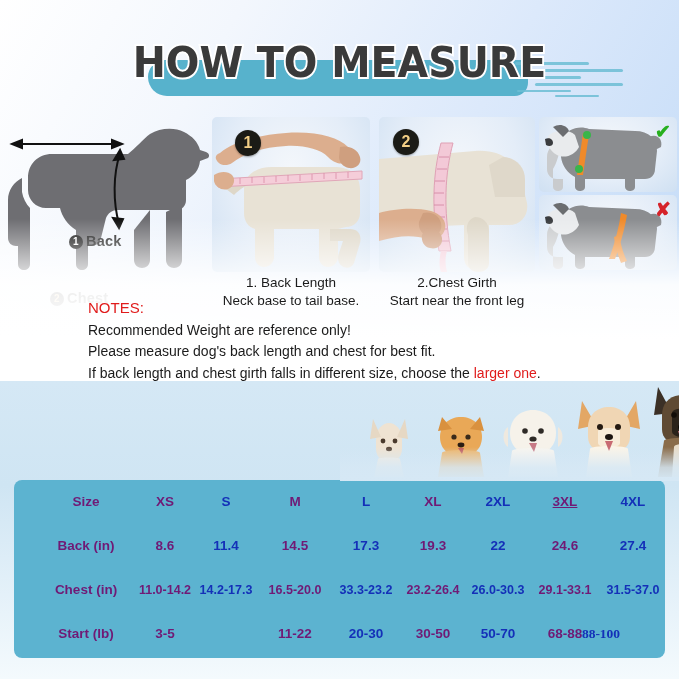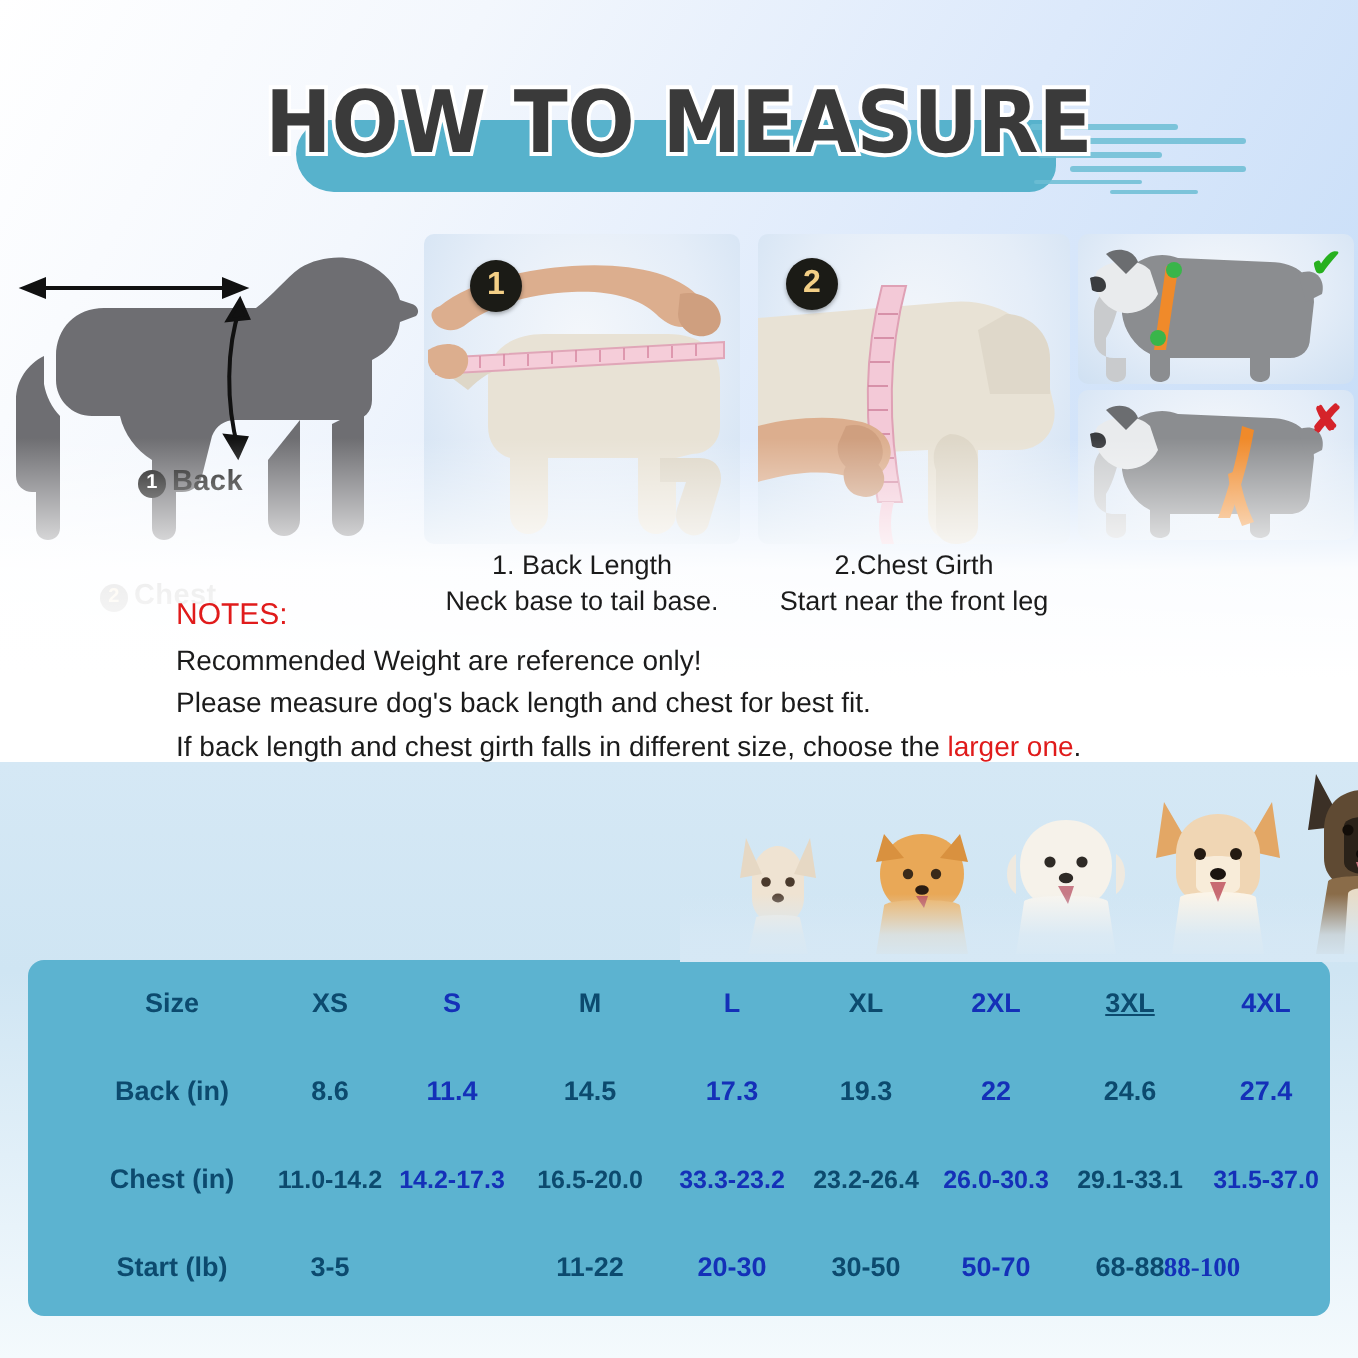--- a/index.html
+++ b/index.html
@@ -234,21 +234,21 @@
   .cell {
     position: absolute;
     top: 0; height: 44px;
     line-height: 44px;
     font-size: 13.5px;
     font-weight: bold;
     text-align: center;
     white-space: nowrap;
   }
   .cell.hdr-label { font-size: 13.5px; }
-  .c-white { color: #0c4a6e; }
+  .c-white { color: #701a75; }
   .c-blue  { color: #1430b8; }
 </style>
 </head>
 <body>
 
 <div class="page">
 
   <div class="upper">
 
     <div class="brush"></div>

